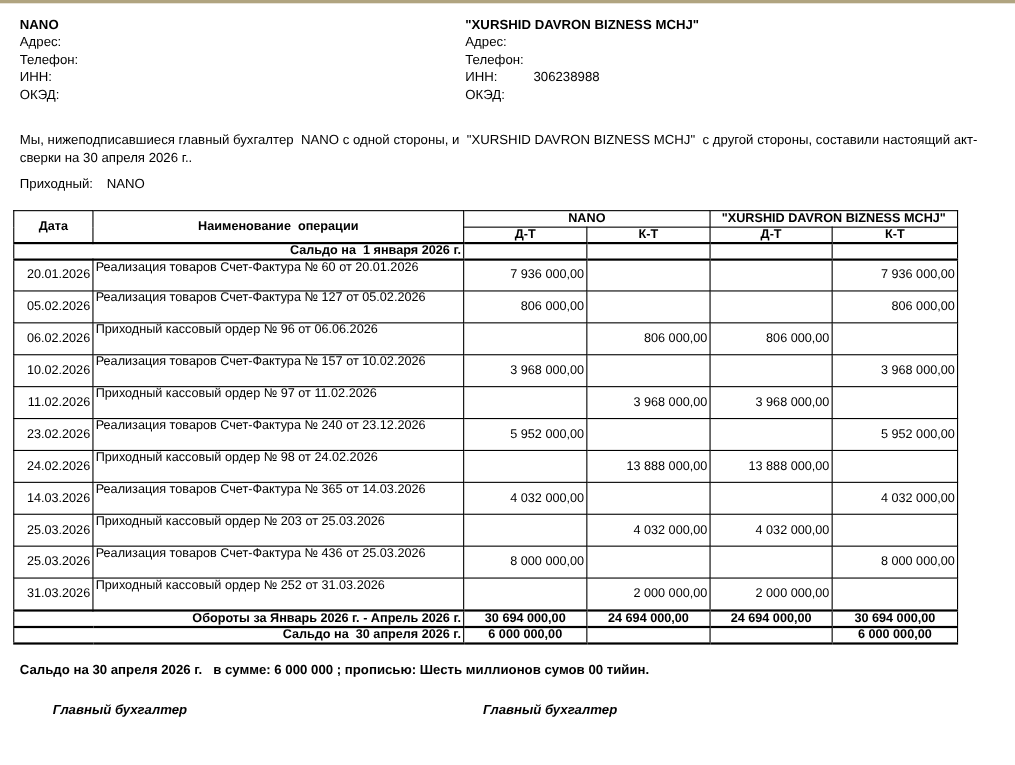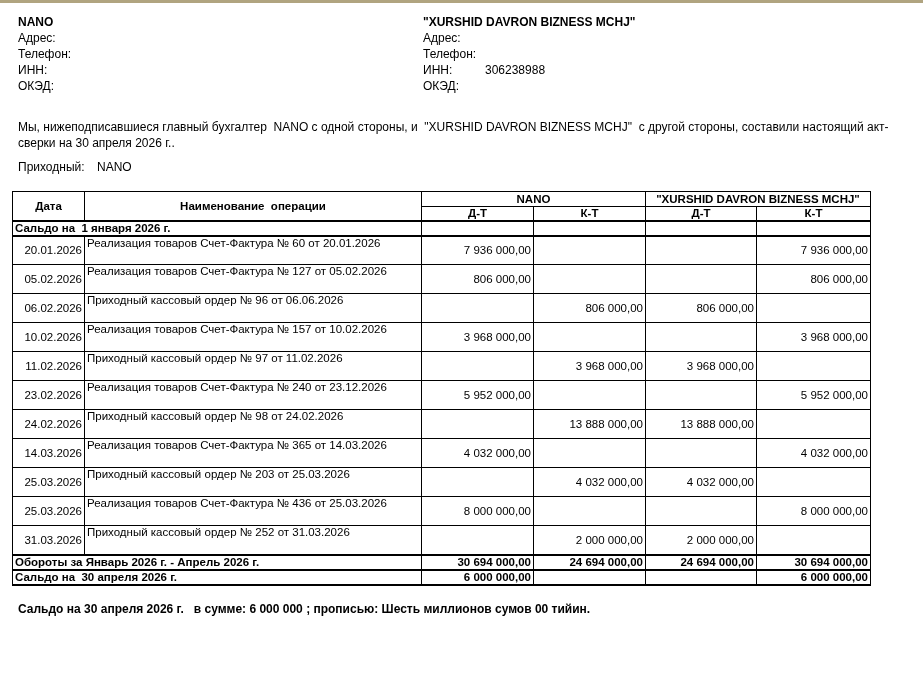--- a/index.html
+++ b/index.html
@@ -35,23 +35,23 @@
     white-space:pre-wrap; padding:0 2px;
   }
   col.c1 { width:72px; }  col.c2 { width:337px; }
   col.c3 { width:112px; } col.c4 { width:112px; }
   col.c5 { width:111px; } col.c6 { width:114px; }
 
   table.act th { font-weight:bold; text-align:center; height:15px; }
   tr.subhead th { height:14px; }
 
   tr.balance-row td, tr.summary-row td {
-    font-weight:bold; height:15px; vertical-align:middle;
-  }
-  tr.balance-row td.label, tr.summary-row td.label { text-align:left; }
+    font-weight:bold; height:15px; vertical-align:middle;text-align:center;
+  }
+  tr.balance-row td.label, tr.summary-row td.label { text-align:right; }
   tr.thick-tb td { border-top-width:2px; border-bottom-width:2px; }
 
   tbody.data tr { height:29px; }
   td.c-date { text-align:right; vertical-align:middle; }
   td.c-op   { vertical-align:top; padding-top:1px; }
   td.c-num  { text-align:right; vertical-align:middle; }
   tr.summary-row td.c-num { font-weight:bold; }
 
   .footer { margin:15px 0 0 18px; }
   .footer .bold-line { font-weight:bold; line-height:16px; white-space:pre-wrap; }
@@ -223,15 +223,18 @@
         <td class="c-num">6 000 000,00</td>
         <td class="c-num"></td>
         <td class="c-num"></td>
         <td class="c-num">6 000 000,00</td>
       </tr>
     </tbody>
   </table>
 
   <div class="footer">
     <div class="bold-line">Сальдо на 30 апреля 2026 г.   в сумме: 6 000 000 ; прописью: Шесть миллионов сумов 00 тийин.</div>
+    <div class="signatures">
+      <span class="sig-left">Главный бухгалтер</span><span class="sig-right">Главный бухгалтер</span>
+    </div>
   </div>
 
 </div>
 
 </body></html>

